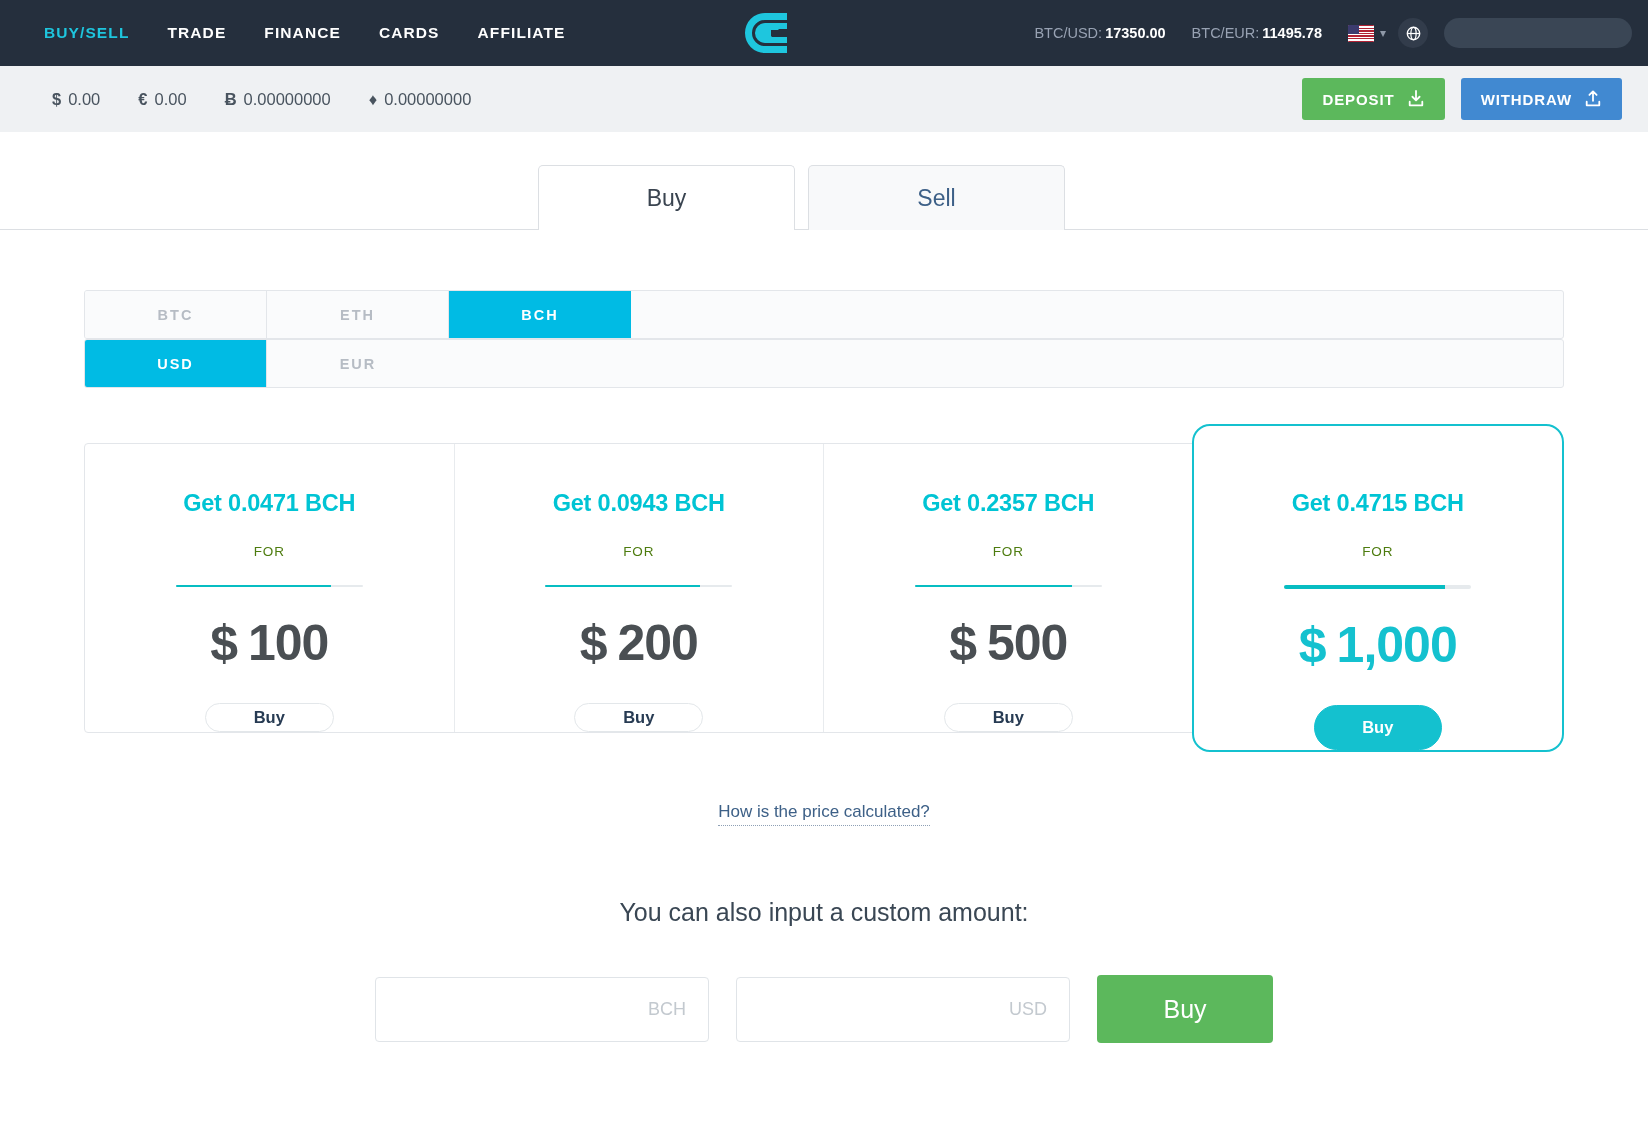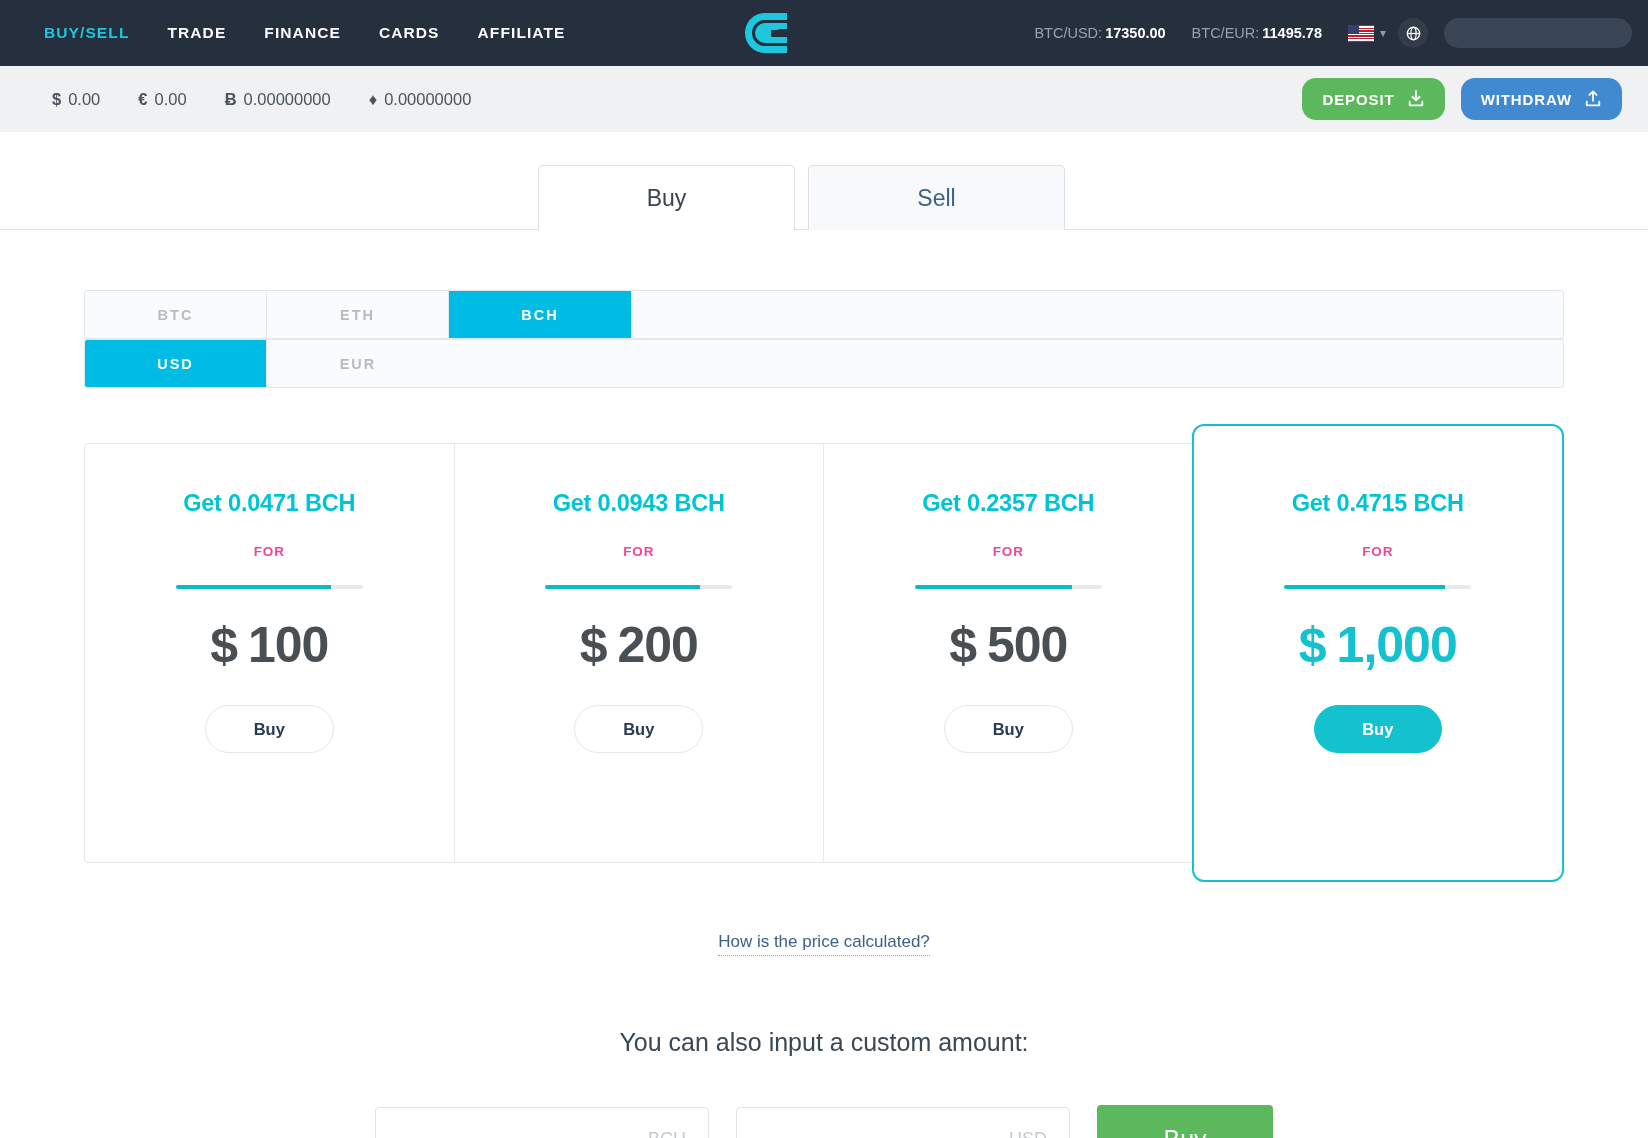--- a/index.html
+++ b/index.html
@@ -120,21 +120,21 @@
     display: flex; align-items: baseline; gap: 7px;
   }
   .bal .sym { font-weight: bold; }
   .bal-actions {
     margin-left: auto;
     display: flex; align-items: center; gap: 16px;
   }
   .btn-dep, .btn-wd {
     height: 42px;
     border: none;
-    border-radius: 14px;
+    border-radius: 3px;
     color: #ffffff;
     font-size: 15px;
     font-weight: bold;
     letter-spacing: 0.9px;
     padding: 0 20px;
     display: flex; align-items: center; gap: 12px;
     cursor: pointer;
     font-family: inherit;
   }
   .btn-dep { background: #5cb85c; }
@@ -210,58 +210,58 @@
   .seg-btn:last-child { border-right: none; }
   .seg-btn.active { background: #00bbe4; color: #ffffff; }
 
   
   .cards {
     position: relative;
     margin: 55px 84px 0 84px;
     border: 1px solid #e3e6ea;
     border-radius: 4px;
     display: flex;
-    height: 420px;
+    height: 290px;
     background: #ffffff;
   }
   .card {
     flex: 1 1 0;
     position: relative;
     display: flex;
     flex-direction: column;
     align-items: center;
     padding-top: 46px;
     border-right: 1px solid #e8ebee;
   }
   .card:last-child { border-right: none; }
 
   .card.selected {
     position: absolute;
     top: -20px; bottom: -20px;
     right: -1px;
     width: 25.2%;
     border: 2.5px solid #14c1cf;
-    border-radius: 12px;
+    border-radius: 18px;
     background: #ffffff;
     padding-top: 64px;
     z-index: 3;
   }
 
   .card-title {
     font-size: 23.5px;
     font-weight: bold;
     color: #00c4d4;
     letter-spacing: -0.2px;
   }
   .card-for {
     margin-top: 27px;
     font-size: 13.5px;
-    font-weight: bold;
+    font-weight: normal;
     letter-spacing: 0.9px;
-    color: #ec4899;
+    color: #4d7c0f;
   }
   .pbar {
     margin-top: 26px;
     width: 187px; height: 4px;
     background: #e6eaed;
     border-radius: 2px;
     overflow: hidden;
   }
   .pbar > i { display: block; height: 100%; background: #07bdc2; }
   .card-amt {

